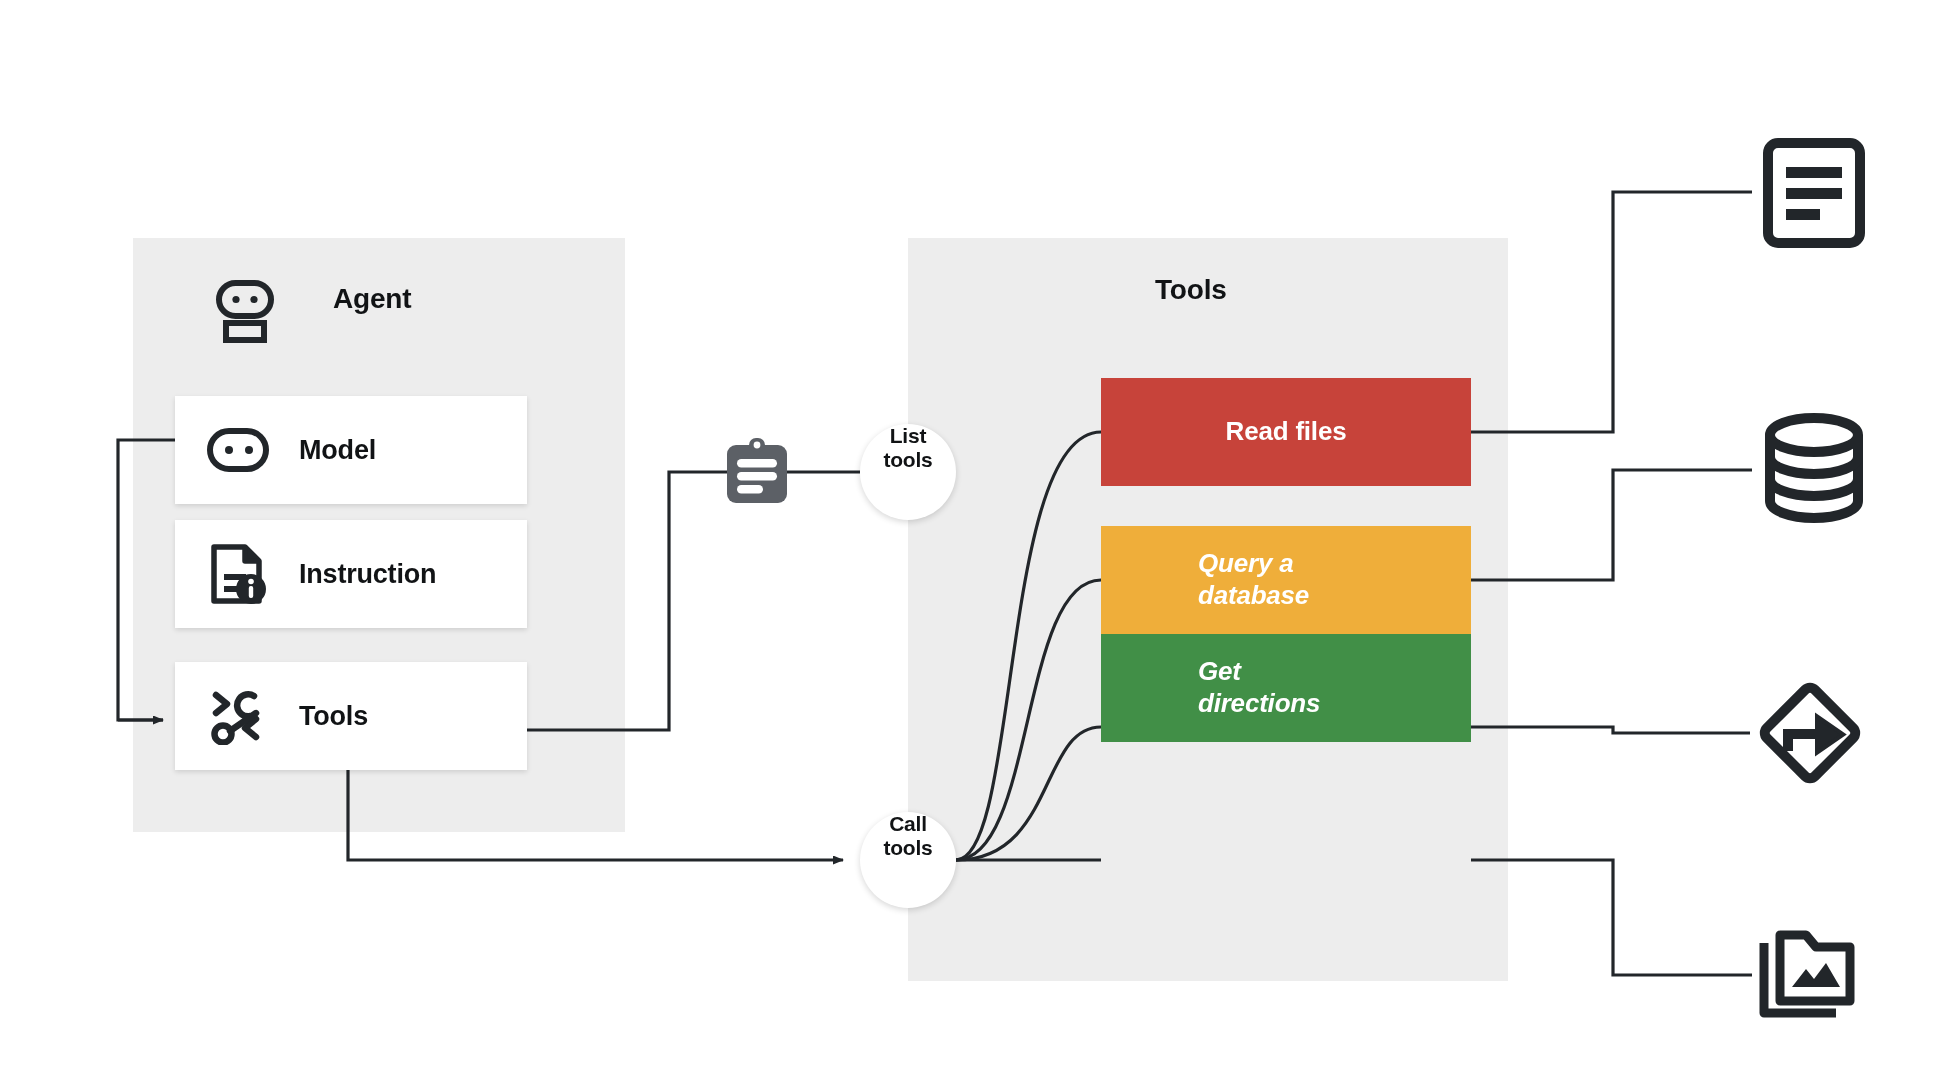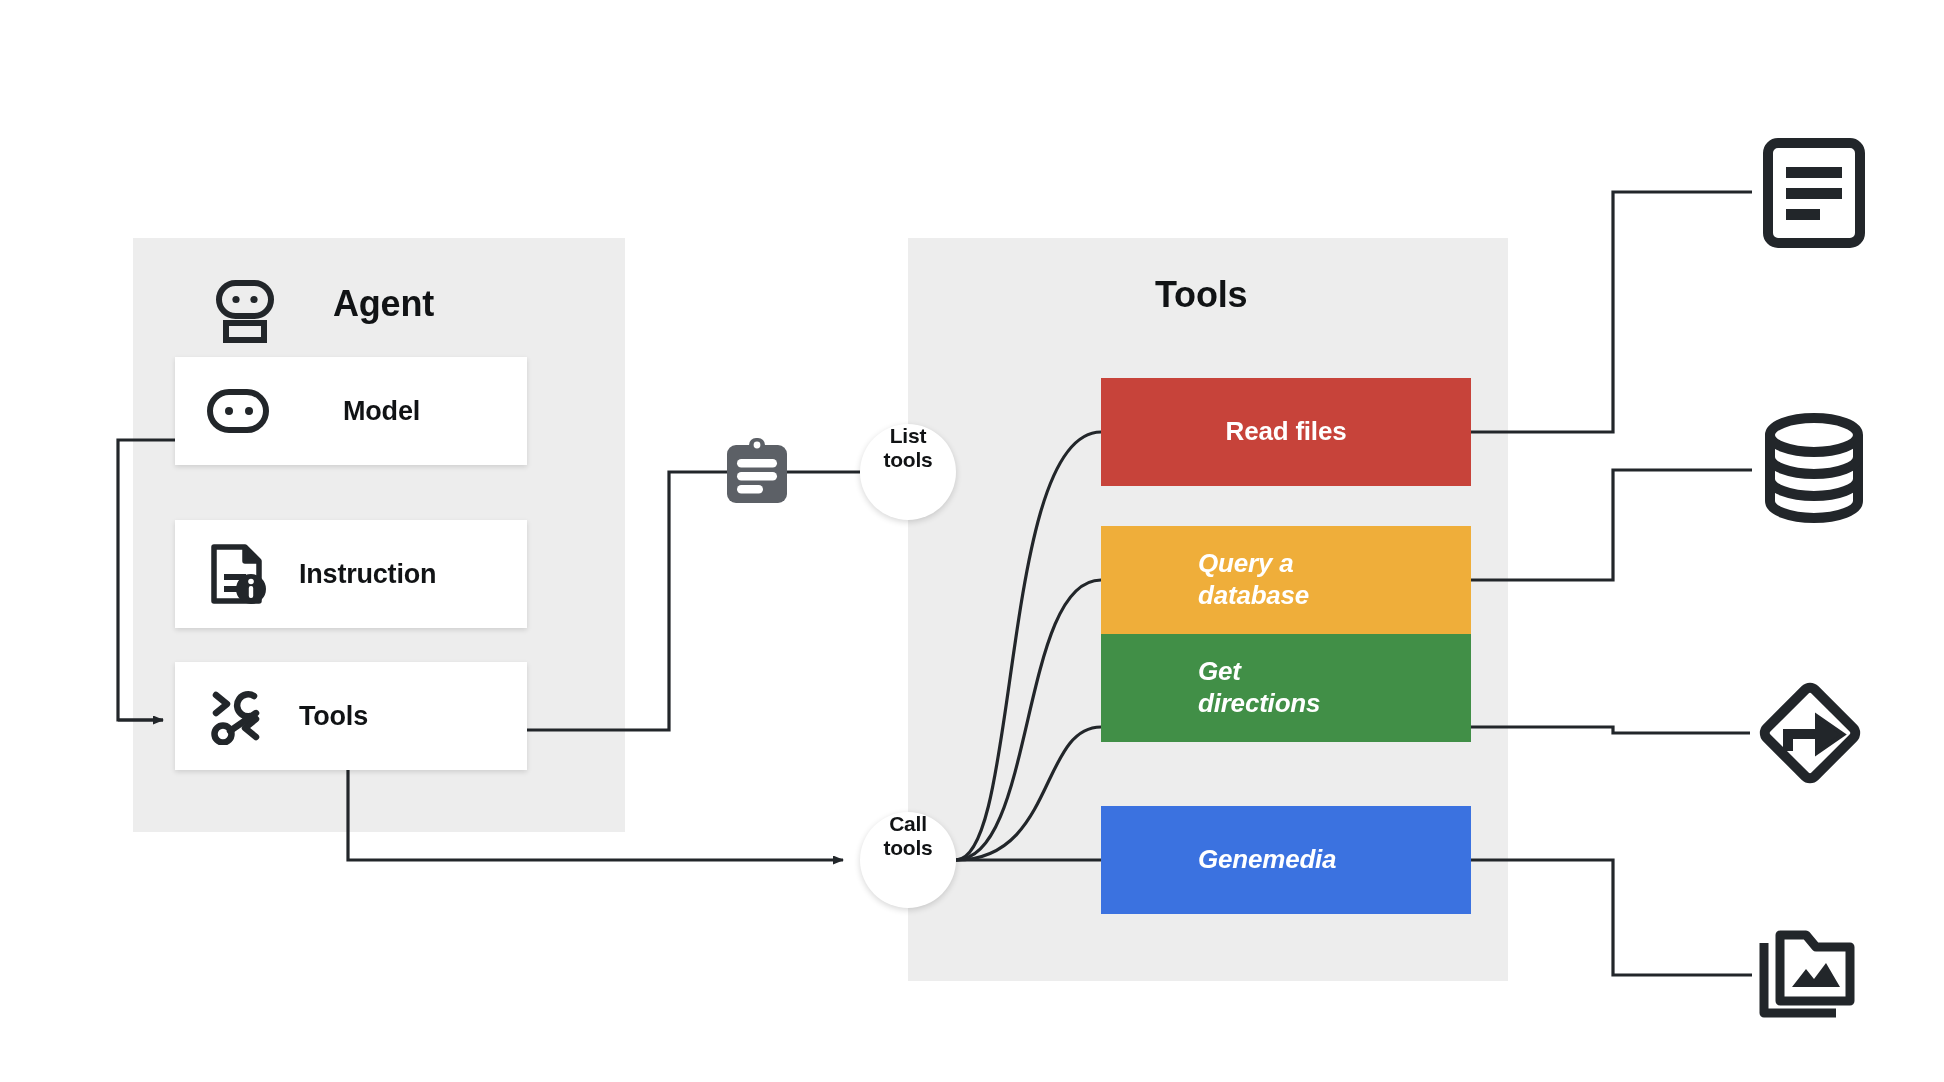--- a/index.html
+++ b/index.html
@@ -38,21 +38,21 @@
     height: 594px;
   }
   #tools-panel {
     left: 908px;
     top: 238px;
     width: 600px;
     height: 743px;
   }
   .panel-title {
     position: absolute;
-    font-size: 36px;
+    font-size: 28px;
     font-weight: bold;
     color: #111315;
     letter-spacing: -0.2px;
     white-space: nowrap;
   }
   #agent-title { left: 333px; top: 283px; }
   #tools-title { left: 1155px; top: 274px; }
 
   
   #agent-icon {
@@ -67,21 +67,21 @@
   .card {
     position: absolute;
     left: 175px;
     width: 352px;
     height: 108px;
     background: #ffffff;
     box-shadow: 0 2px 5px rgba(0,0,0,0.13);
     display: flex;
     align-items: center;
   }
-  #card-model { top: 357px; gap: 44px; }
+  #card-model { top: 396px; }
   #card-instruction { top: 520px; }
   #card-tools { top: 662px; }
   .card-icon {
     width: 62px;
     height: 62px;
     margin-left: 32px;
     flex: 0 0 auto;
     display: flex;
     align-items: center;
     justify-content: center;
@@ -271,23 +271,20 @@
   <div class="tool-box left" style="top:526px;background:#EFAE3A">
     <div class="tool-label" style="white-space:pre-line">Query a
 database</div>
   </div>
 
   <div class="tool-box left" style="top:634px;background:#418F47">
     <div class="tool-label" style="white-space:pre-line">Get
 directions</div>
   </div>
 
-  <div class="tool-box left" style="top:806px;background:#3B72E0">
-    <div class="tool-label" style="white-space:pre-line">Genemedia</div>
-  </div>
 
   <svg class="resource-icon" id="res-document" viewBox="0 0 112 112">
     <rect x="10" y="6" width="92" height="100" rx="10" fill="none" stroke="#22262A" stroke-width="10"></rect>
     <rect x="28" y="30" width="56" height="11" fill="#22262A"></rect>
     <rect x="28" y="51" width="56" height="11" fill="#22262A"></rect>
     <rect x="28" y="72" width="34" height="11" fill="#22262A"></rect>
   </svg>
 
   <svg class="resource-icon" id="res-database" viewBox="0 0 112 112">
     <g fill="none" stroke="#22262A" stroke-width="10">

